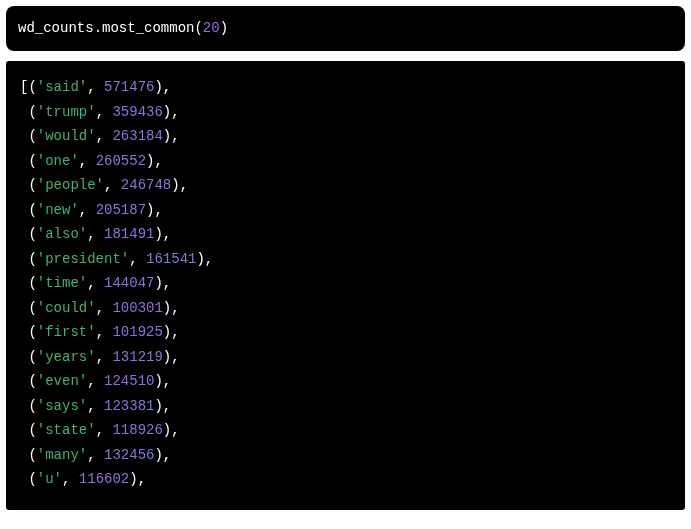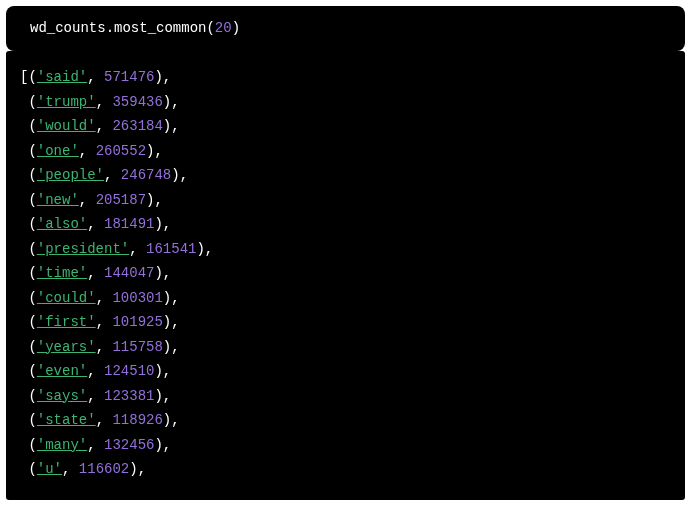--- a/index.html
+++ b/index.html
@@ -10,35 +10,36 @@
     body {
       background: #ffffff;
       font-family: 'Consolas', 'Monaco', 'Courier New', monospace;
       font-size: 14px;
       padding: 6px;
       width: 691px;
     }
     .code-input {
       background: #000000;
       color: #ffffff;
-      padding: 12px 24px;
+      padding: 12px 12px;
       border-radius: 8px;
+      margin-bottom: 10px;
       line-height: 1.5;
     }
     .code-output {
       background: #000000;
       color: #ffffff;
       padding: 14px 14px 18px 14px;
       border-radius: 3px;
       line-height: 1.75;
     }
     .ident { color: #ffffff; }
     .punct { color: #ffffff; }
     .number { color: #9370db; }
-    .string { color: #3cb371; text-decoration: underline; }
+    .string { color: #3cb371; }
     .row { white-space: pre; }
   </style>
 </head>
 <body>
 
 <div class="code-input">
   <span class="ident">wd_counts</span><span class="punct">.</span><span class="ident">most_common</span><span class="punct">(</span><span class="number">20</span><span class="punct">)</span>
 </div>
 
 <div class="code-output">
@@ -47,20 +48,20 @@
       <div class="row"><span class="punct"> (</span><span class="string">'trump'</span><span class="punct">, </span><span class="number">359436</span><span class="punct">),</span></div>
       <div class="row"><span class="punct"> (</span><span class="string">'would'</span><span class="punct">, </span><span class="number">263184</span><span class="punct">),</span></div>
       <div class="row"><span class="punct"> (</span><span class="string">'one'</span><span class="punct">, </span><span class="number">260552</span><span class="punct">),</span></div>
       <div class="row"><span class="punct"> (</span><span class="string">'people'</span><span class="punct">, </span><span class="number">246748</span><span class="punct">),</span></div>
       <div class="row"><span class="punct"> (</span><span class="string">'new'</span><span class="punct">, </span><span class="number">205187</span><span class="punct">),</span></div>
       <div class="row"><span class="punct"> (</span><span class="string">'also'</span><span class="punct">, </span><span class="number">181491</span><span class="punct">),</span></div>
       <div class="row"><span class="punct"> (</span><span class="string">'president'</span><span class="punct">, </span><span class="number">161541</span><span class="punct">),</span></div>
       <div class="row"><span class="punct"> (</span><span class="string">'time'</span><span class="punct">, </span><span class="number">144047</span><span class="punct">),</span></div>
       <div class="row"><span class="punct"> (</span><span class="string">'could'</span><span class="punct">, </span><span class="number">100301</span><span class="punct">),</span></div>
       <div class="row"><span class="punct"> (</span><span class="string">'first'</span><span class="punct">, </span><span class="number">101925</span><span class="punct">),</span></div>
-      <div class="row"><span class="punct"> (</span><span class="string">'years'</span><span class="punct">, </span><span class="number">115758</span><span class="punct">),</span></div>
+      <div class="row"><span class="punct"> (</span><span class="string">'years'</span><span class="punct">, </span><span class="number">131219</span><span class="punct">),</span></div>
       <div class="row"><span class="punct"> (</span><span class="string">'even'</span><span class="punct">, </span><span class="number">124510</span><span class="punct">),</span></div>
       <div class="row"><span class="punct"> (</span><span class="string">'says'</span><span class="punct">, </span><span class="number">123381</span><span class="punct">),</span></div>
       <div class="row"><span class="punct"> (</span><span class="string">'state'</span><span class="punct">, </span><span class="number">118926</span><span class="punct">),</span></div>
       <div class="row"><span class="punct"> (</span><span class="string">'many'</span><span class="punct">, </span><span class="number">132456</span><span class="punct">),</span></div>
       <div class="row"><span class="punct"> (</span><span class="string">'u'</span><span class="punct">, </span><span class="number">116602</span><span class="punct">),</span></div>
     </div>
 </div>
 
 </body></html>

